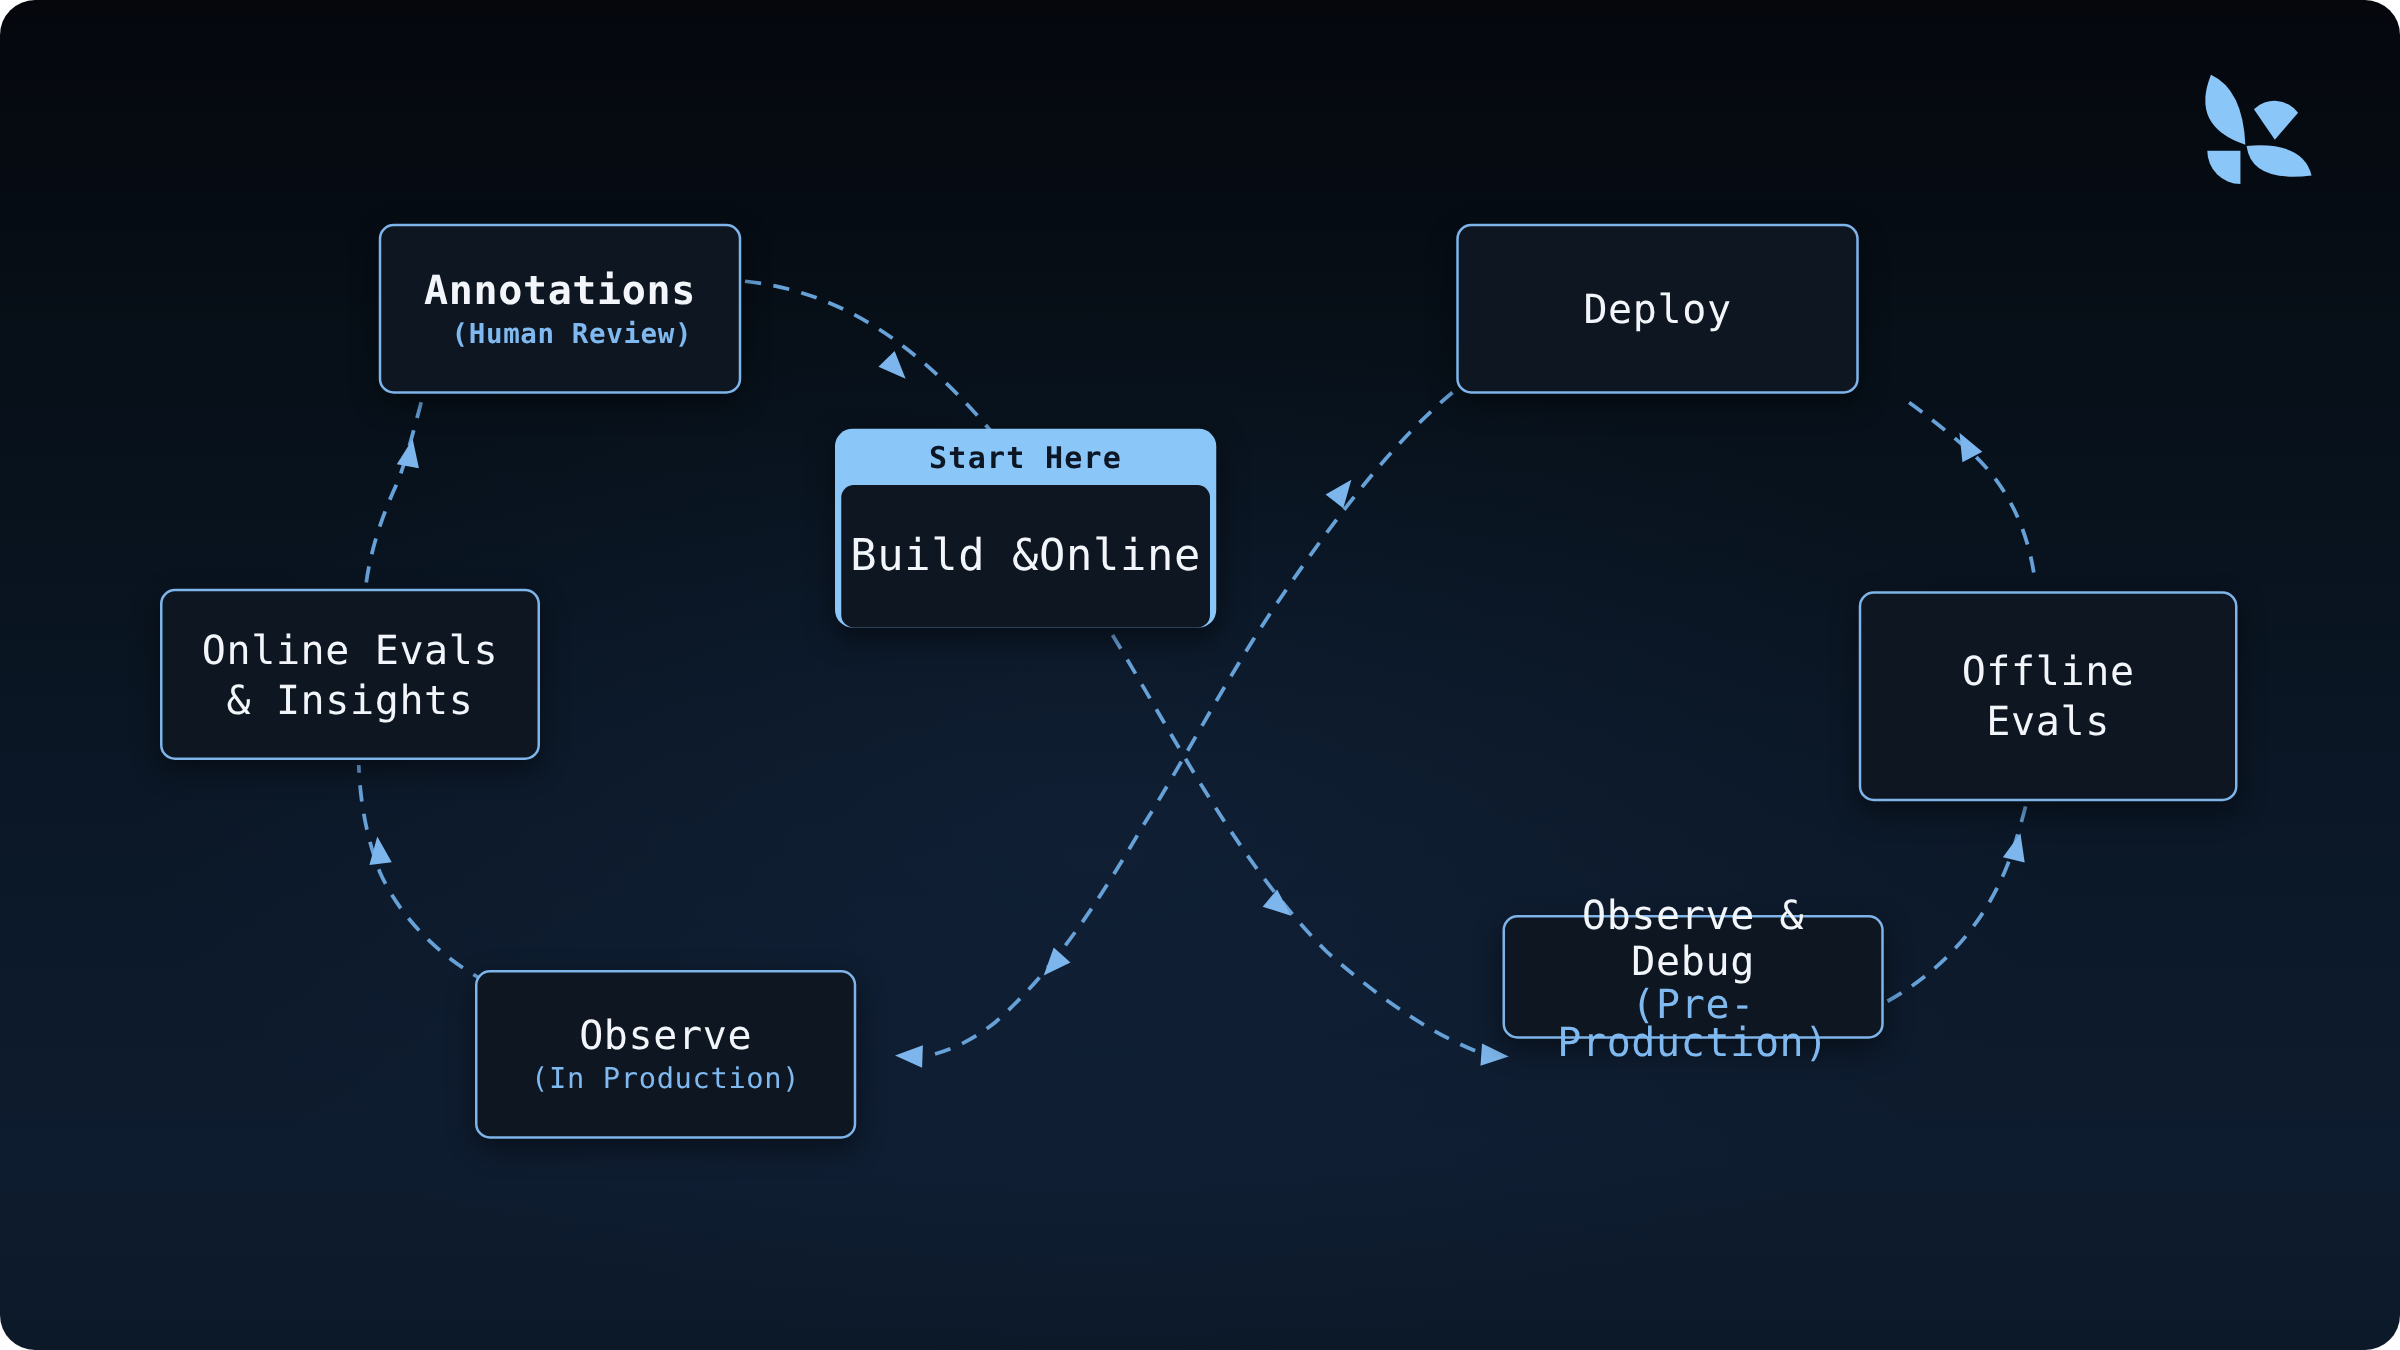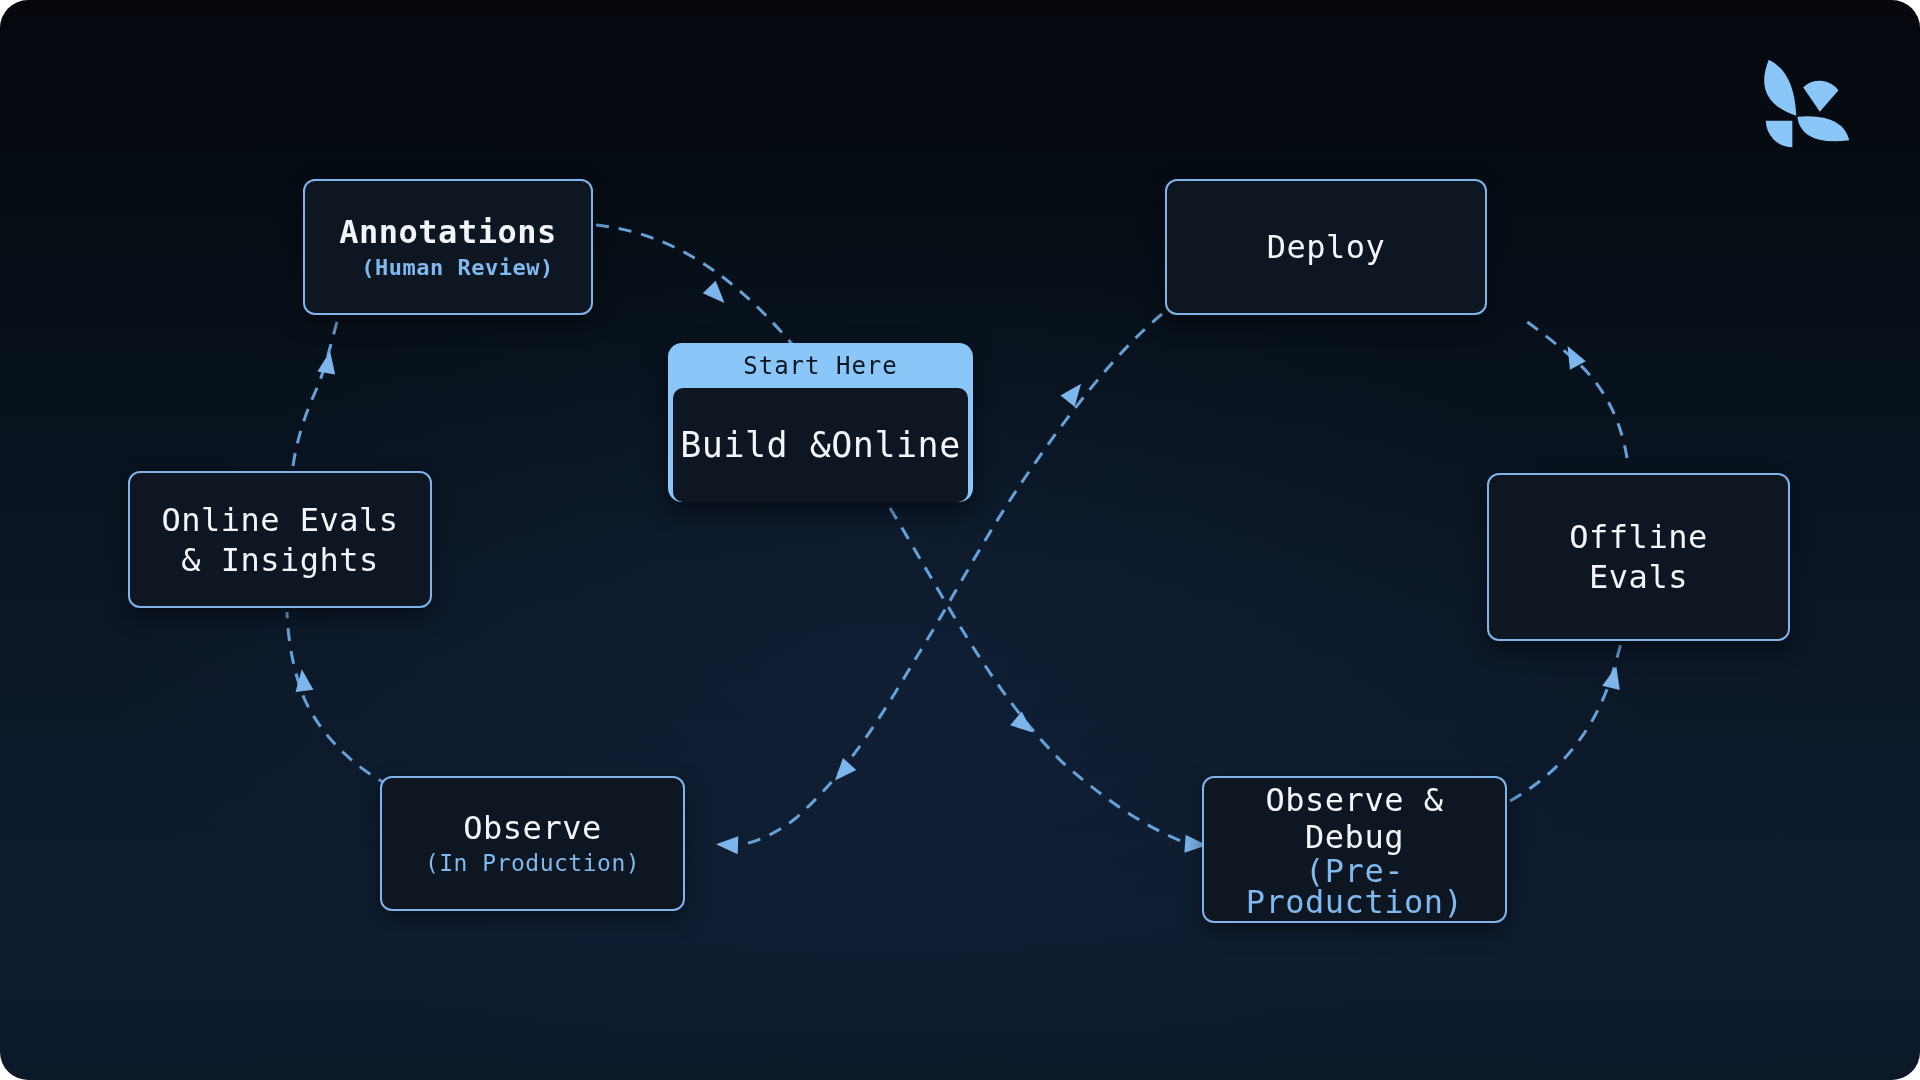--- a/index.html
+++ b/index.html
@@ -25,21 +25,21 @@
   }
   .title{font-size:32px;line-height:40px;color:var(--text_primary);letter-spacing:.5px;}
   .sub{font-size:23px;line-height:31px;color:var(--subtitle);letter-spacing:.5px;}
   .start-wrap{
     position:absolute;box-sizing:border-box;
     background:var(--banner_bg);border-radius:14px;
     box-shadow:0 8px 22px rgba(0,0,0,.5);
   }
   .start-badge{
     height:45px;display:flex;align-items:center;justify-content:center;
-    font-size:24px;color:var(--banner_text);letter-spacing:1px;
+    font-size:24px;color:var(--banner_text);letter-spacing:1px;font-weight:bold;
   }
   .start-body{
     position:absolute;left:5px;right:5px;top:45px;bottom:0;
     background:var(--node_bg);border-radius:10px;
     display:flex;flex-direction:row;align-items:center;justify-content:center;
   }
   .big{font-size:35px;line-height:43px;color:var(--text_primary);letter-spacing:.5px;}
   .logo{position:absolute;left:1752px;top:50px;width:118px;height:108px;}
   .logo path{fill:var(--logo);}
 </style>
@@ -96,21 +96,21 @@
   <div class="node" style="left:1487px;top:473px;width:303px;height:168px;">
     <span class="title">Offline</span>
     <span class="title">Evals</span>
   </div>
 
   <div class="node" style="left:380px;top:776px;width:305px;height:135px;">
     <span class="title">Observe</span>
     <span class="sub">(In Production)</span>
   </div>
 
-  <div class="node" style="left:1202px;top:776px;width:305px;height:147px;">
+  <div class="node" style="left:1202px;top:732px;width:305px;height:99px;">
     <span class="title" style="line-height:37px;">Observe &amp;</span>
     <span class="title" style="line-height:37px;">Debug</span>
     <span class="sub" style="font-size:32px;">(Pre-Production)</span>
   </div>
 
   <svg class="logo" viewBox="0 0 120 110">
     <path d="M17,10 Q0,52 45,67 Q43,22 17,10 Z"></path>
     <path d="M69,63 L52,38 A24,24 0 0 1 88,41 Z"></path>
     <path d="M46,68 Q50,98 99,92 Q92,64 46,68 Z"></path>
     <path d="M41,72 L14,72 A27,27 0 0 0 41,99 Z"></path>

